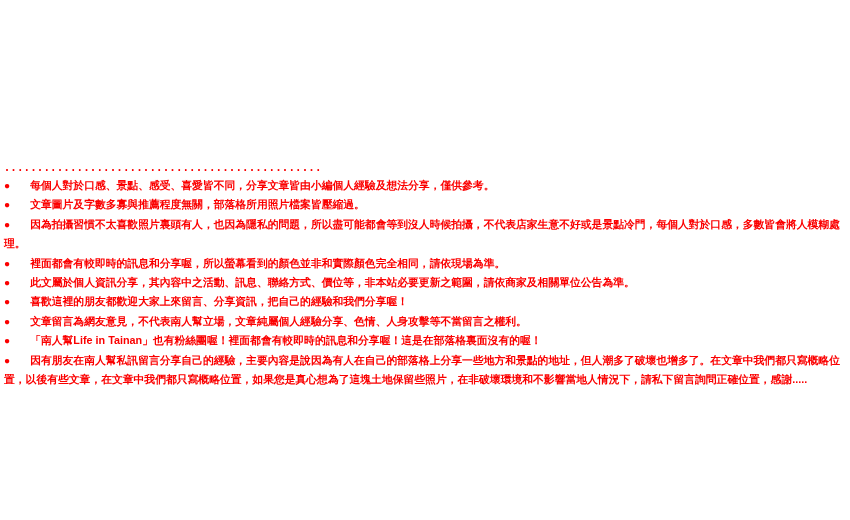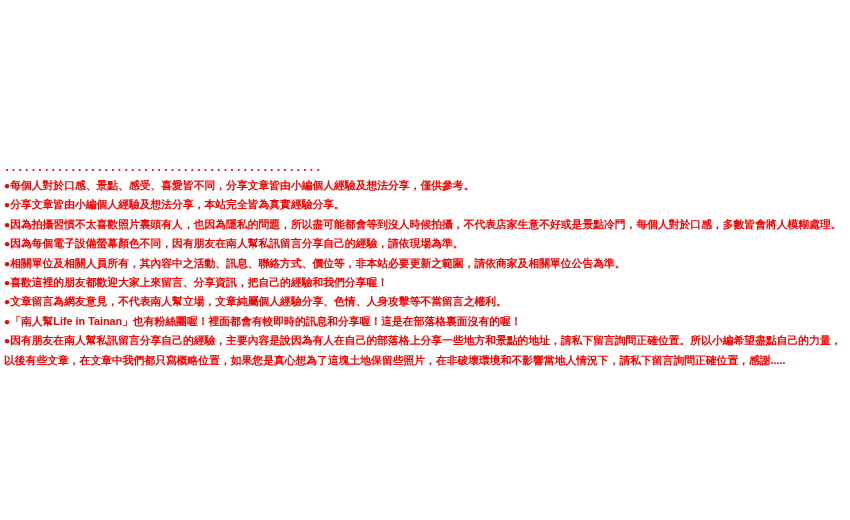--- a/index.html
+++ b/index.html
@@ -46,33 +46,34 @@
     word-break: break-all;
     line-break: anywhere;
     white-space: normal;
   }
   li.notice-item .bullet {
     display: inline;
     font-size: 10.2px;
   }
   li.notice-item .item-text {
     display: inline;
+    margin-left: 20px;
   }
 </style>
 </head>
 <body>
 
 <div class="page">
   <div class="notice-block">
     <div class="dotted-divider">...........................................................................................................................</div>
     <ul class="notice-list">
       <li class="notice-item"><span class="bullet">●</span><span class="item-text">每個人對於口感、景點、感受、喜愛皆不同，分享文章皆由小編個人經驗及想法分享，僅供參考。</span></li>
-      <li class="notice-item"><span class="bullet">●</span><span class="item-text">分享文章皆由小編個人經驗及想法分享，本站完全皆為真實經驗分享。</span></li>
+      <li class="notice-item"><span class="bullet">●</span><span class="item-text">文章圖片及字數多寡與推薦程度無關，部落格所用照片檔案皆壓縮過。</span></li>
       <li class="notice-item"><span class="bullet">●</span><span class="item-text">因為拍攝習慣不太喜歡照片裏頭有人，也因為隱私的問題，所以盡可能都會等到沒人時候拍攝，不代表店家生意不好或是景點冷門，每個人對於口感，多數皆會將人模糊處理。</span></li>
-      <li class="notice-item"><span class="bullet">●</span><span class="item-text">因為每個電子設備螢幕顏色不同，因有朋友在南人幫私訊留言分享自己的經驗，請依現場為準。</span></li>
-      <li class="notice-item"><span class="bullet">●</span><span class="item-text">相關單位及相關人員所有，其內容中之活動、訊息、聯絡方式、價位等，非本站必要更新之範圍，請依商家及相關單位公告為準。</span></li>
+      <li class="notice-item"><span class="bullet">●</span><span class="item-text">裡面都會有較即時的訊息和分享喔，所以螢幕看到的顏色並非和實際顏色完全相同，請依現場為準。</span></li>
+      <li class="notice-item"><span class="bullet">●</span><span class="item-text">此文屬於個人資訊分享，其內容中之活動、訊息、聯絡方式、價位等，非本站必要更新之範圍，請依商家及相關單位公告為準。</span></li>
       <li class="notice-item"><span class="bullet">●</span><span class="item-text">喜歡這裡的朋友都歡迎大家上來留言、分享資訊，把自己的經驗和我們分享喔！</span></li>
       <li class="notice-item"><span class="bullet">●</span><span class="item-text">文章留言為網友意見，不代表南人幫立場，文章純屬個人經驗分享、色情、人身攻擊等不當留言之權利。</span></li>
       <li class="notice-item"><span class="bullet">●</span><span class="item-text">「南人幫Life in Tainan」也有粉絲團喔！裡面都會有較即時的訊息和分享喔！這是在部落格裏面沒有的喔！</span></li>
-      <li class="notice-item"><span class="bullet">●</span><span class="item-text">因有朋友在南人幫私訊留言分享自己的經驗，主要內容是說因為有人在自己的部落格上分享一些地方和景點的地址，請私下留言詢問正確位置。所以小編希望盡點自己的力量，以後有些文章，在文章中我們都只寫概略位置，如果您是真心想為了這塊土地保留些照片，在非破壞環境和不影響當地人情況下，請私下留言詢問正確位置，感謝.....</span></li>
+      <li class="notice-item"><span class="bullet">●</span><span class="item-text">因有朋友在南人幫私訊留言分享自己的經驗，主要內容是說因為有人在自己的部落格上分享一些地方和景點的地址，但人潮多了破壞也增多了。在文章中我們都只寫概略位置，以後有些文章，在文章中我們都只寫概略位置，如果您是真心想為了這塊土地保留些照片，在非破壞環境和不影響當地人情況下，請私下留言詢問正確位置，感謝.....</span></li>
     </ul>
   </div>
 </div>
 
 </body></html>

